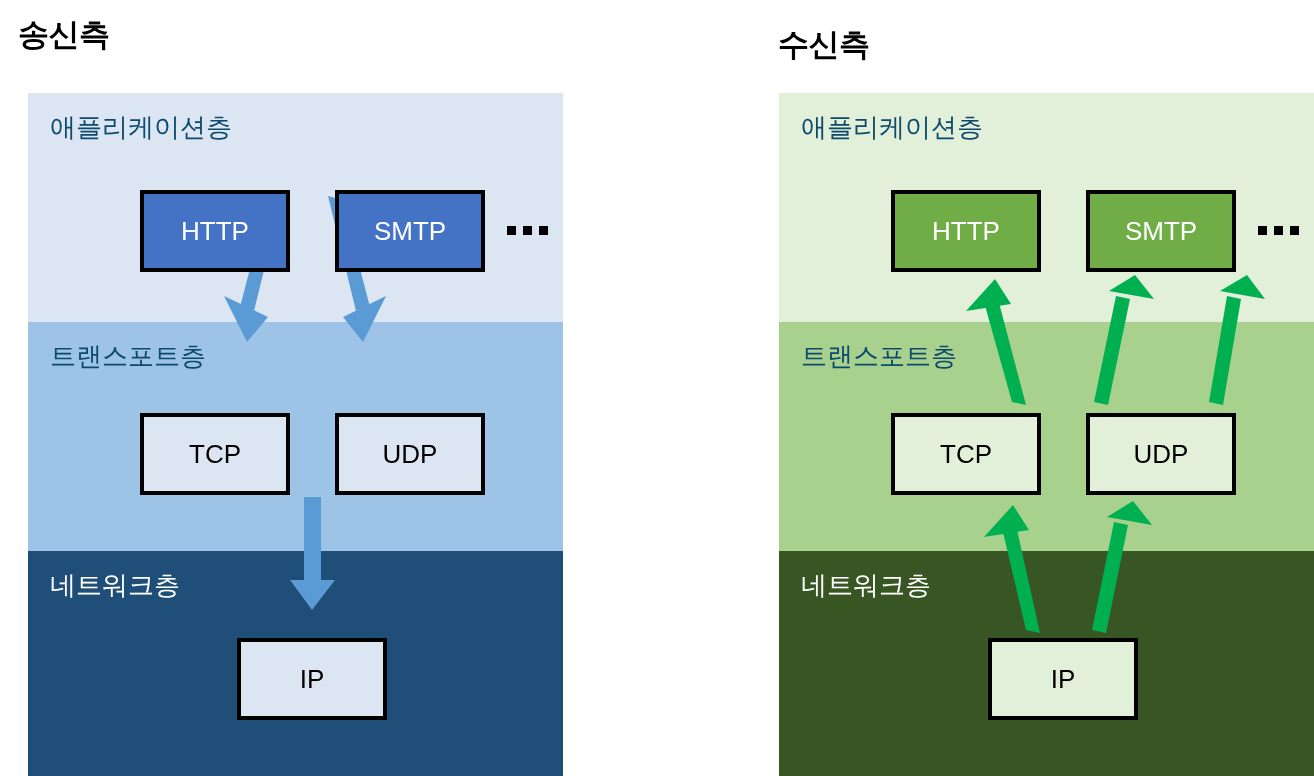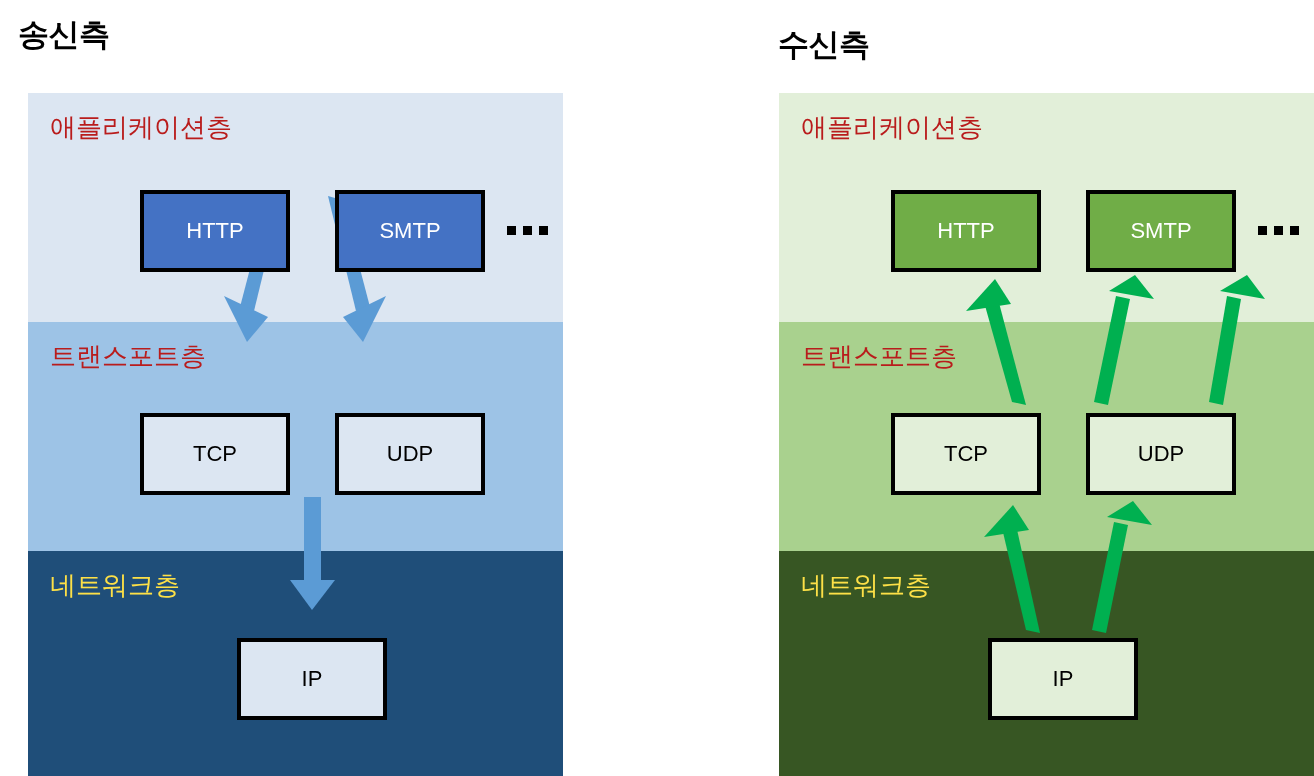--- a/index.html
+++ b/index.html
@@ -33,42 +33,42 @@
   .layer {
     position: absolute;
     left: 0;
     width: 100%;
   }
   .layer-label {
     position: absolute;
     left: 22px;
     top: 17px;
     font-size: 26px;
-    color: #b91c1c;
+    color: #0c4a6e;
     white-space: nowrap;
   }
-  .layer-label.light { color: #fde047; }
+  .layer-label.light { color: #ffffff; }
 
   
   #send-app  { background: #dce6f2; }
   #send-tran { background: #9dc3e6; }
   #send-net  { background: #1f4e79; }
 
   
   #recv-app  { background: #e2efd9; }
   #recv-tran { background: #a9d18e; }
   #recv-net  { background: #375623; }
 
   .proto-box {
     position: absolute;
     border: 4px solid #000000;
     display: flex;
     align-items: center;
     justify-content: center;
-    font-size: 22px;
+    font-size: 26px;
     line-height: 1;
   }
   .proto-box.app-blue  { background: #4472c4; color: #ffffff; }
   .proto-box.app-green { background: #70ad47; color: #ffffff; }
   .proto-box.pale-blue { background: #dce6f2; color: #000000; }
   .proto-box.pale-green{ background: #e2efd9; color: #000000; }
 
   .ellipsis {
     position: absolute;
     display: flex;

